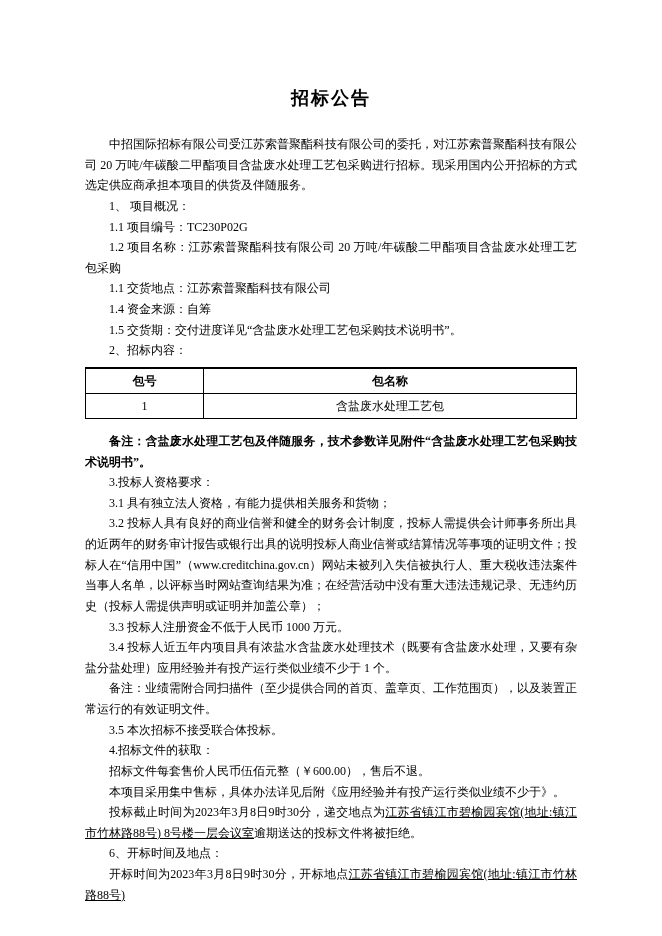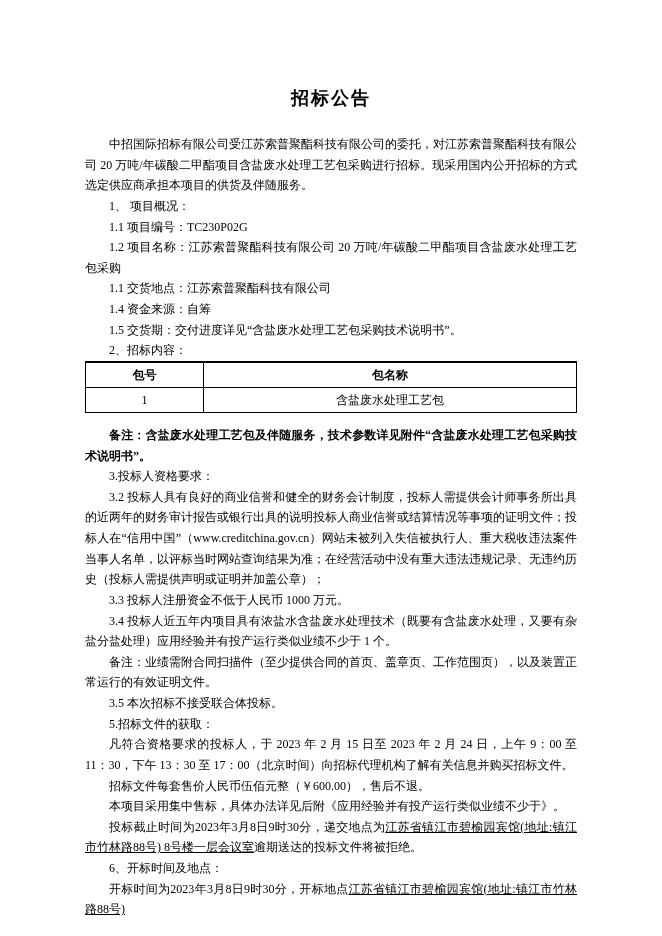--- a/index.html
+++ b/index.html
@@ -28,21 +28,21 @@
     text-indent: 2em;
     text-align: justify;
     font-family: Liberation Serif, serif;
   }
   p.bold { font-weight: bold; }
   p.gap-top { margin-top: 12px; }
   .u { text-decoration: underline; }
   table.bid-table {
     width: 100%;
     border-collapse: collapse;
-    margin: 0 0 10px 0;
+    margin: 6px 0 10px 0;
   }
   table.bid-table th, table.bid-table td {
     border: 1px solid #000;
     font-size: 12px;
     text-align: center;
     padding: 3px 4px;
     line-height: 1.5;
   }
   table.bid-table th { font-weight: bold; border-top: 2px solid #000; }
   table.bid-table .col-no { width: 24%; }
@@ -76,28 +76,28 @@
       <tr>
         <td>1</td>
         <td>含盐废水处理工艺包</td>
       </tr>
     </tbody>
   </table>
 
   <p class="line bold gap-top">备注：含盐废水处理工艺包及伴随服务，技术参数详见附件“含盐废水处理工艺包采购技术说明书”。</p>
 
   <p class="line">3.投标人资格要求：</p>
+  <p class="line">3.1 具有独立法人资格，有能力提供相关服务和货物；</p>
   <p class="line">3.2 投标人具有良好的商业信誉和健全的财务会计制度，投标人需提供会计师事务所出具的近两年的财务审计报告或银行出具的说明投标人商业信誉或结算情况等事项的证明文件；投标人在“信用中国”（www.creditchina.gov.cn）网站未被列入失信被执行人、重大税收违法案件当事人名单，以评标当时网站查询结果为准；在经营活动中没有重大违法违规记录、无违约历史（投标人需提供声明或证明并加盖公章）；</p>
   <p class="line">3.3 投标人注册资金不低于人民币 1000 万元。</p>
   <p class="line">3.4 投标人近五年内项目具有浓盐水含盐废水处理技术（既要有含盐废水处理，又要有杂盐分盐处理）应用经验并有投产运行类似业绩不少于 1 个。</p>
   <p class="line">备注：业绩需附合同扫描件（至少提供合同的首页、盖章页、工作范围页），以及装置正常运行的有效证明文件。</p>
   <p class="line">3.5 本次招标不接受联合体投标。</p>
 
-  <p class="line">5.招标文件的获取：</p>
-  <p class="line">凡符合资格要求的投标人，于 2023 年 2 月 15 日至 2023 年 2 月 24 日，上午 9：00 至 11：30，下午 13：30 至 17：00（北京时间）向招标代理机构了解有关信息并购买招标文件。</p>
+  <p class="line">4.招标文件的获取：</p>
   <p class="line">招标文件每套售价人民币伍佰元整（￥600.00），售后不退。</p>
   <p class="line">本项目采用集中售标，具体办法详见后附《应用经验并有投产运行类似业绩不少于》。</p>
 
   <p class="line"><span>投标截止时间为2023年3月8日9时30分，递交地点为</span><span class="u">江苏省镇江市碧榆园宾馆(地址:镇江市竹林路88号) 8号楼一层会议室</span><span>逾期送达的投标文件将被拒绝。</span></p>
 
   <p class="line">6、开标时间及地点：</p>
   <p class="line"><span>开标时间为2023年3月8日9时30分，开标地点</span><span class="u">江苏省镇江市碧榆园宾馆(地址:镇江市竹林路88号)</span></p>
 
 </div>
 

